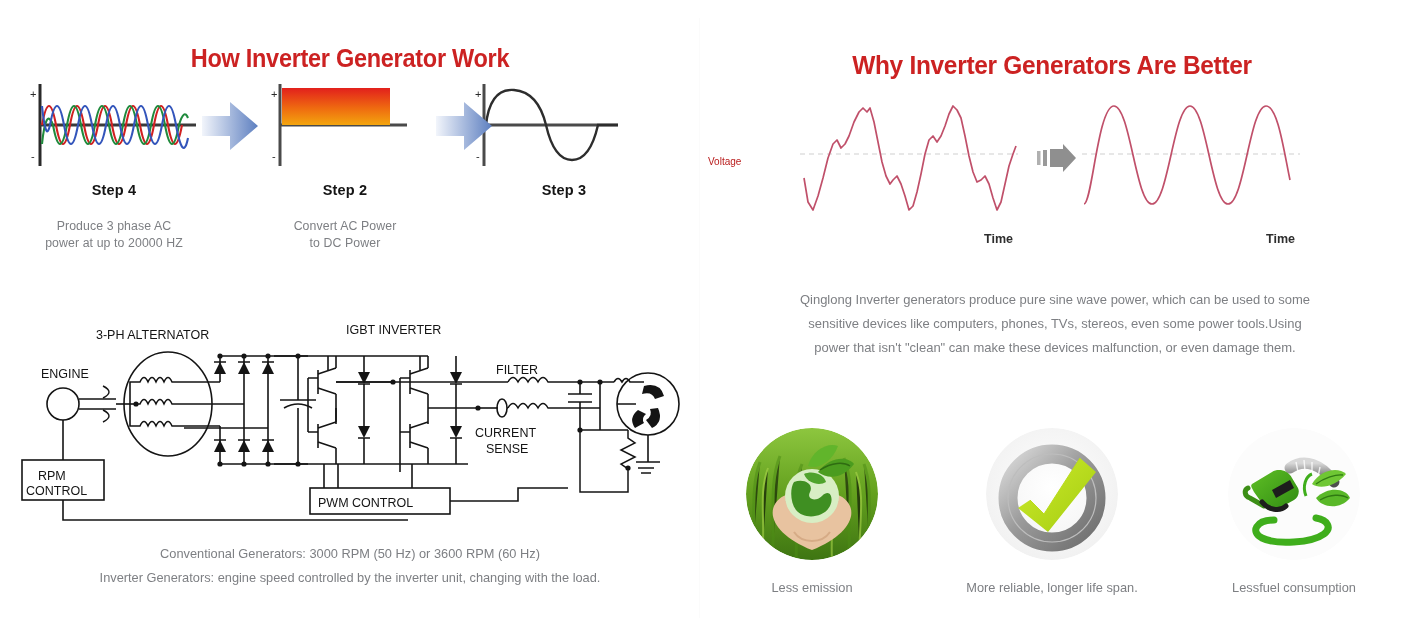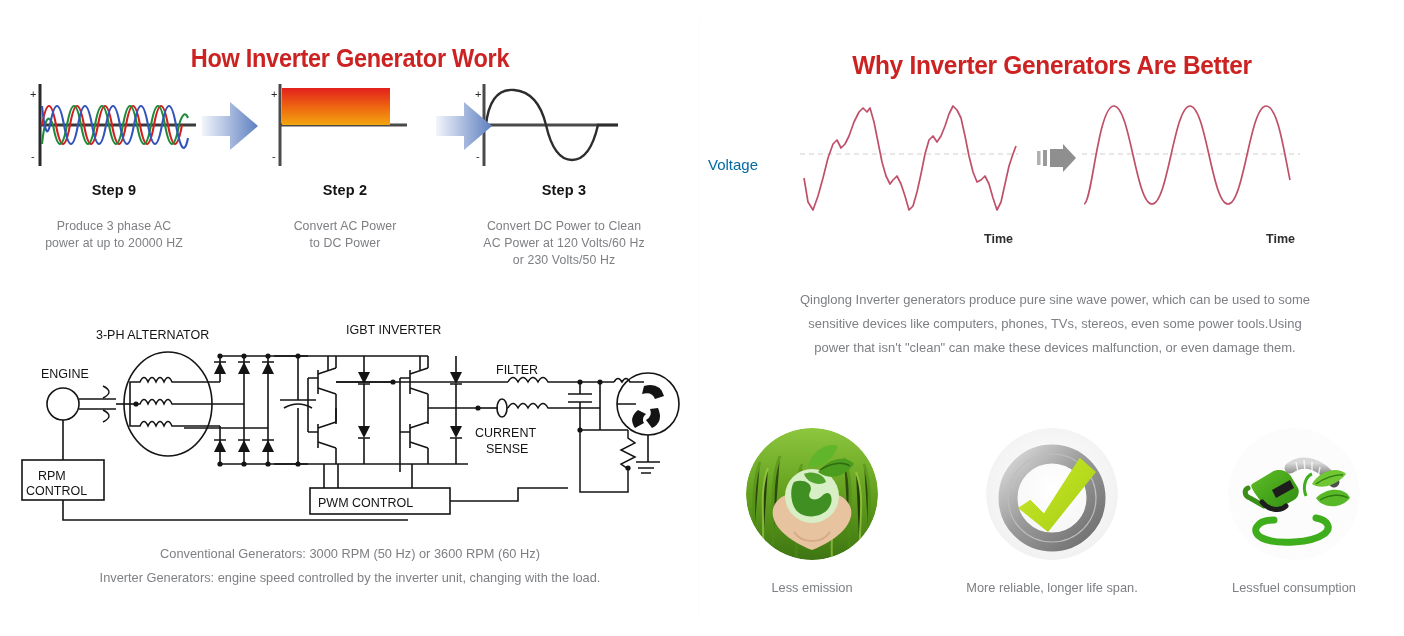--- a/index.html
+++ b/index.html
@@ -57,21 +57,21 @@
   #right-panel { position: absolute; left: 700px; top: 0; width: 704px; height: 636px; }
 
   #right-title { position: absolute; left: 0; top: 50px; width: 704px; font-size: 26px; }
 
   #wave-compare { position: absolute; left: 100px; top: 92px; width: 540px; height: 150px; }
   .wave-box { position: absolute; top: 0; width: 218px; height: 130px; }
   #wave-dirty { left: 0; }
   #wave-clean { left: 282px; }
   #voltage-label {
     position: absolute; left: -92px; top: 64px;
-    font-size: 15px; color: #0369a1;
+    font-size: 10px; color: #b91c1c;
   }
   .time-label {
     position: absolute; top: 140px; font-size: 12.5px;
     font-weight: bold; color: #2e2e2e; text-align: right;
   }
   #time-label-1 { left: 184px; }
   #time-label-2 { left: 466px; }
   #mid-arrow { position: absolute; left: 237px; top: 52px; width: 40px; height: 28px; }
 
   #right-paragraph {
@@ -116,21 +116,21 @@
             <line x1="22" y1="47" x2="178" y2="47" stroke="#3a3a3a" stroke-width="3"></line>
             <text x="12" y="20" font-size="11" fill="#2a2a2a" font-family="Liberation Sans, sans-serif">+</text>
             <text x="13" y="82" font-size="11" fill="#2a2a2a" font-family="Liberation Sans, sans-serif">-</text>
             <g fill="none" stroke-width="2.1">
               <path stroke="#d02020" d="M24 47 Q31 9 38 47 Q45 85 52 47 Q59 9 66 47 Q73 85 80 47 Q87 9 94 47 Q101 85 108 47 Q115 9 122 47 Q129 85 136 47 Q143 9 150 47 Q157 85 164 47"></path>
               <path stroke="#1f8a3c" d="M24 66 Q28 28 35 47 Q42 85 49 47 Q56 9 63 47 Q70 85 77 47 Q84 9 91 47 Q98 85 105 47 Q112 9 119 47 Q126 85 133 47 Q140 9 147 47 Q154 85 161 47 Q166 30 170 40"></path>
               <path stroke="#3355bb" d="M24 28 Q28 66 32 47 Q39 9 46 47 Q53 85 60 47 Q67 9 74 47 Q81 85 88 47 Q95 9 102 47 Q109 85 116 47 Q123 9 130 47 Q137 85 144 47 Q151 9 158 47 Q165 85 170 60"></path>
             </g>
           </svg>
         </div>
-        <div class="step-label">Step 9</div>
+        <div class="step-label">Step 4</div>
         <div class="step-desc" style="white-space:pre-line">Produce 3 phase AC
 power at up to 20000 HZ</div>
       </div>
 
       <div class="step-col" id="step-col-2">
         <div class="graphic">
           <svg width="166" height="92" viewBox="0 0 166 92">
             <defs>
               <linearGradient id="dcgrad" x1="0" y1="0" x2="0" y2="1">
                 <stop offset="0%" stop-color="#e2201c"></stop>
@@ -154,23 +154,20 @@
         <div class="graphic">
           <svg width="196" height="92" viewBox="0 0 196 92">
             <line x1="18" y1="6" x2="18" y2="88" stroke="#4a4a4a" stroke-width="3"></line>
             <line x1="18" y1="47" x2="152" y2="47" stroke="#4a4a4a" stroke-width="3"></line>
             <path d="M20 47 Q24 10 48 12 Q72 14 80 47 Q88 82 106 82 Q124 82 132 47 L152 47" fill="none" stroke="#2d2d2d" stroke-width="2.4"></path>
             <text x="9" y="20" font-size="11" fill="#2a2a2a" font-family="Liberation Sans, sans-serif">+</text>
             <text x="10" y="82" font-size="11" fill="#2a2a2a" font-family="Liberation Sans, sans-serif">-</text>
           </svg>
         </div>
         <div class="step-label">Step 3</div>
-        <div class="step-desc" style="white-space:pre-line">Convert DC Power to Clean
-AC Power at 120 Volts/60 Hz
-or 230 Volts/50 Hz</div>
       </div>
     </div>
 
     <div class="arrow-between" id="arrow-1">
       <svg width="62" height="56" viewBox="0 0 62 56">
         <defs>
           <linearGradient id="ag1" x1="0" y1="0" x2="1" y2="0">
             <stop offset="0%" stop-color="#f2f5fb"></stop>
             <stop offset="100%" stop-color="#5d7fc0"></stop>
           </linearGradient>

